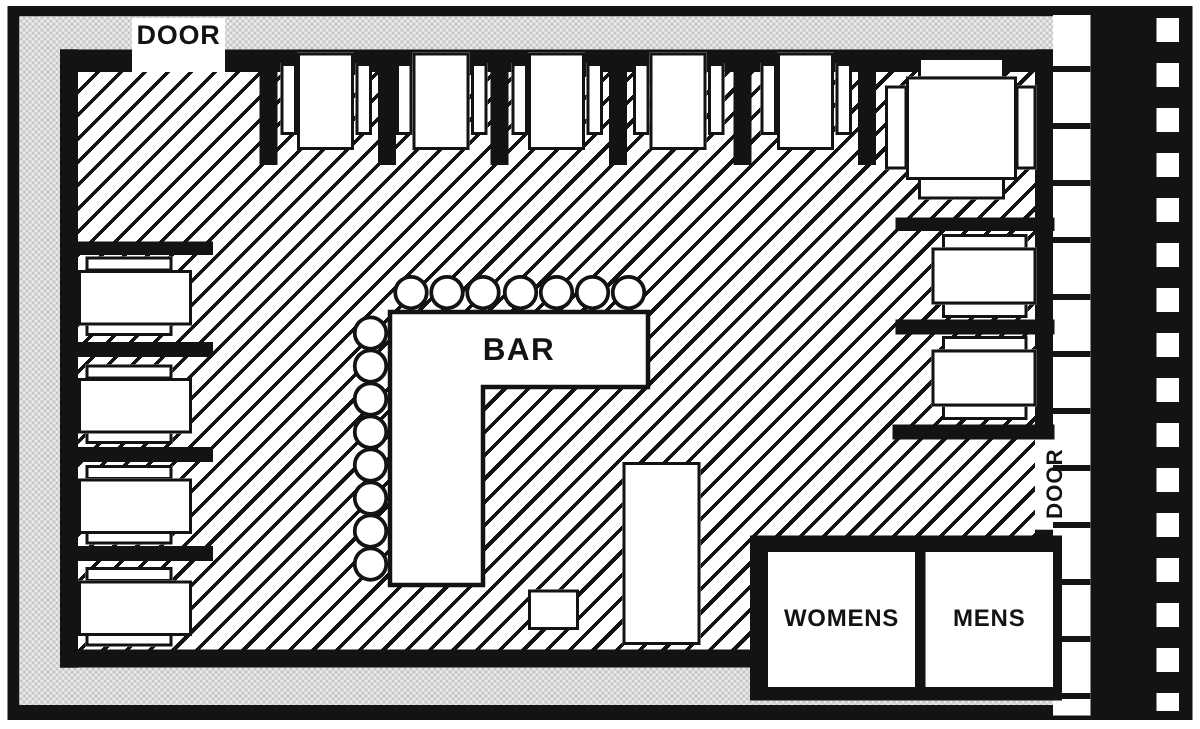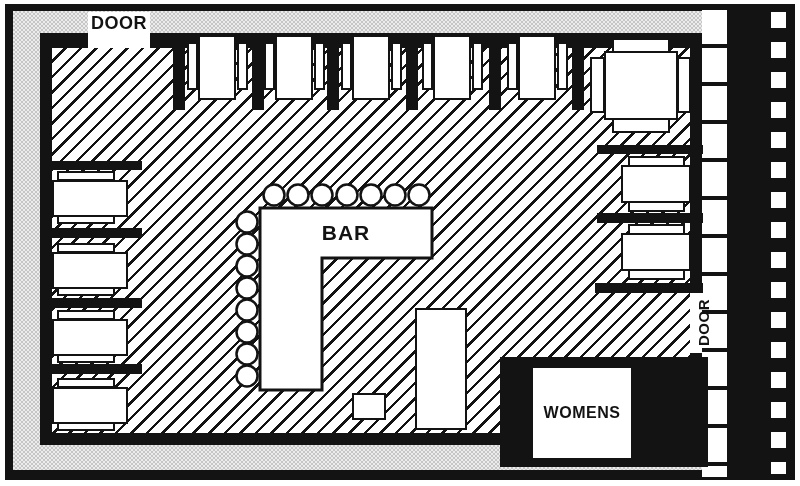--- a/index.html
+++ b/index.html
@@ -138,17 +138,20 @@
     <circle cx="14" cy="130" r="10.5" fill="#fff" stroke="#131313" stroke-width="2.5"></circle>
     <circle cx="14" cy="152" r="10.5" fill="#fff" stroke="#131313" stroke-width="2.5"></circle>
     <circle cx="14" cy="174" r="10.5" fill="#fff" stroke="#131313" stroke-width="2.5"></circle>
     <circle cx="14" cy="196" r="10.5" fill="#fff" stroke="#131313" stroke-width="2.5"></circle>
   </svg>
 
   <div class="furn" style="left:352px;top:393px;width:34px;height:27px;"></div>
   <div class="furn" style="left:415px;top:308px;width:52px;height:122px;border-width:2.5px;"></div>
 
   <div class="abs ink" style="left:500px;top:357px;width:208px;height:110px;"></div>
-  <div class="abs center" style="left:512px;top:368px;width:98px;height:90px;background:#fff;margin-left:21px;">
+  <div class="abs center" style="left:512px;top:368px;width:98px;height:90px;background:#fff;">
     <span class="label" style="font-size:16px;">WOMENS</span>
+  </div>
+  <div class="abs center" style="left:617px;top:368px;width:85px;height:90px;background:#fff;">
+    <span class="label" style="font-size:16px;">MENS</span>
   </div>
 
 </div>
 
 </body></html>

